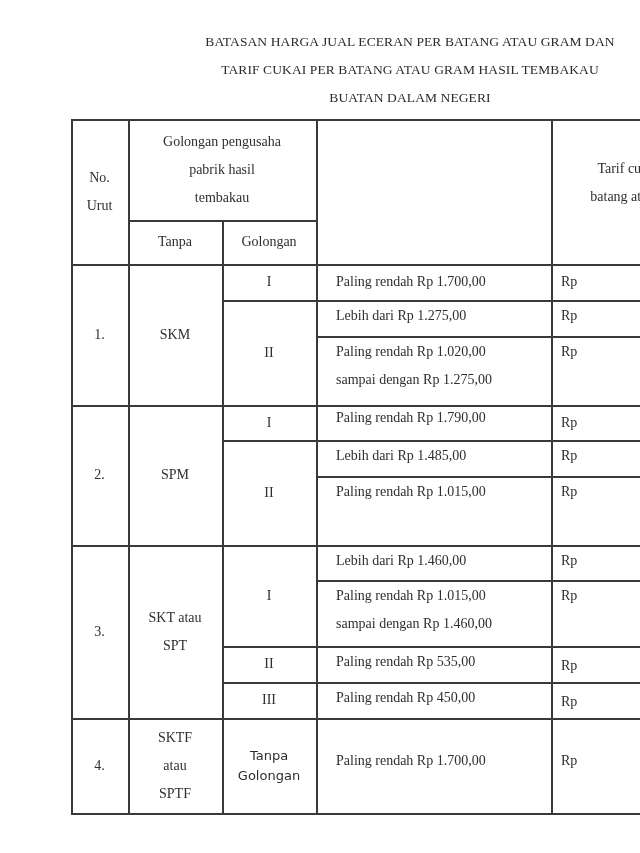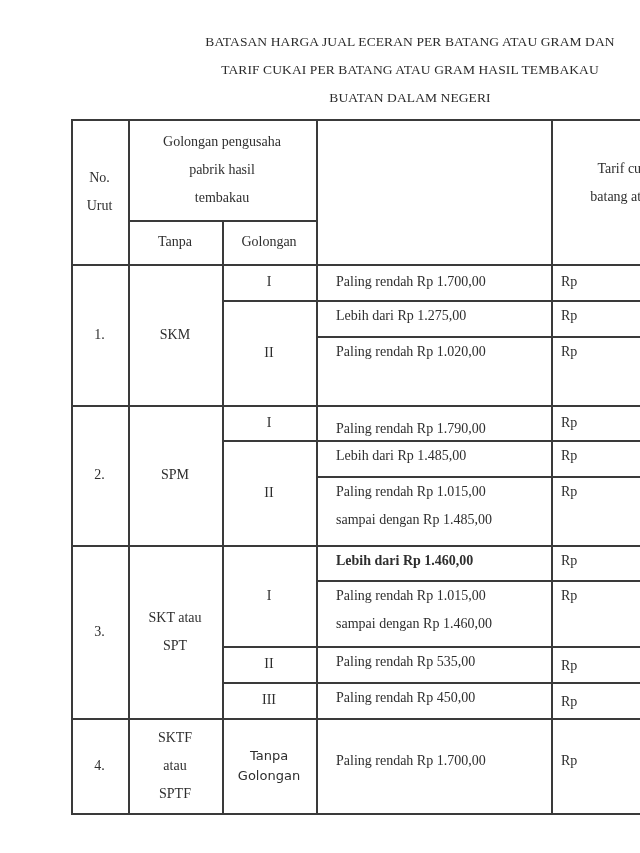--- a/index.html
+++ b/index.html
@@ -83,48 +83,48 @@
 </div>
 
 <div class="cell" style="left:71px; top:264px; width:57px; height:141px;">1.</div>
 <div class="cell" style="left:128px; top:264px; width:94px; height:141px;">SKM</div>
 <div class="cell" style="left:222px; top:264px; width:94px; height:36px;">I</div>
 <div class="cell" style="left:222px; top:300px; width:94px; height:105px;">II</div>
 <div class="cell left" style="left:316px; top:264px; width:235px; height:36px;">Paling rendah Rp 1.700,00</div>
 <div class="cell left top" style="left:316px; top:300px; width:235px; height:36px; padding-top:2px;">Lebih dari Rp 1.275,00</div>
 <div class="cell left top ml" style="left:316px; top:336px; width:235px; height:54px; align-items:flex-start; padding-top:2px;">
   <span>Paling rendah Rp 1.020,00</span>
+  <span>sampai dengan Rp 1.275,00</span>
 </div>
 <div class="cell left" style="left:551px; top:264px; width:89px; height:36px; padding-left:10px;">Rp</div>
 <div class="cell left top" style="left:551px; top:300px; width:89px; height:36px; padding-left:10px; padding-top:2px;">Rp</div>
 <div class="cell left top" style="left:551px; top:336px; width:89px; height:69px; padding-left:10px; padding-top:2px;">Rp</div>
 
 <div class="cell" style="left:71px; top:405px; width:57px; height:140px;">2.</div>
 <div class="cell" style="left:128px; top:405px; width:94px; height:140px;">SPM</div>
 <div class="cell" style="left:222px; top:405px; width:94px; height:35px;">I</div>
 <div class="cell" style="left:222px; top:440px; width:94px; height:105px;">II</div>
-<div class="cell left" style="left:316px; top:405px; width:235px; height:48px;">Paling rendah Rp 1.790,00</div>
+<div class="cell left" style="left:316px; top:394px; width:235px; height:48px;">Paling rendah Rp 1.790,00</div>
 <div class="cell left top" style="left:316px; top:440px; width:218px; height:36px; padding-top:2px;">Lebih dari Rp 1.485,00</div>
 <div class="cell left top ml" style="left:316px; top:476px; width:235px; height:69px; align-items:flex-start; padding-top:2px;">
   <span>Paling rendah Rp 1.015,00</span>
-  <span>sampai dengan Rp 1.485,00</span>
 </div>
 <div class="cell left" style="left:551px; top:405px; width:89px; height:35px; padding-left:10px;">Rp</div>
 <div class="cell left top" style="left:551px; top:440px; width:89px; height:36px; padding-left:10px; padding-top:2px;">Rp</div>
 <div class="cell left top" style="left:551px; top:476px; width:89px; height:69px; padding-left:10px; padding-top:2px;">Rp</div>
 
 <div class="cell" style="left:71px; top:545px; width:57px; height:173px;">3.</div>
 <div class="cell ml" style="left:128px; top:545px; width:94px; height:173px;">
   <span>SKT atau</span>
   <span>SPT</span>
 </div>
 <div class="cell" style="left:222px; top:545px; width:94px; height:101px;">I</div>
 <div class="cell" style="left:222px; top:646px; width:94px; height:36px;">II</div>
 <div class="cell" style="left:222px; top:682px; width:94px; height:36px;">III</div>
-<div class="cell left top" style="left:316px; top:545px; width:235px; height:52px; padding-top:2px;font-weight:bold;">Lebih dari Rp 1.460,00</div>
+<div class="cell left top" style="left:316px; top:545px; width:235px; height:52px; padding-top:2px;">Lebih dari Rp 1.460,00</div>
 <div class="cell left top ml" style="left:316px; top:580px; width:235px; height:66px; align-items:flex-start; padding-top:2px;">
   <span>Paling rendah Rp 1.015,00</span>
   <span>sampai dengan Rp 1.460,00</span>
 </div>
 <div class="cell left top" style="left:316px; top:646px; width:235px; height:36px; padding-top:2px;border-radius:8px;">Paling rendah Rp 535,00</div>
 <div class="cell left top" style="left:316px; top:682px; width:235px; height:36px; padding-top:2px;">Paling rendah Rp 450,00</div>
 <div class="cell left top" style="left:551px; top:545px; width:89px; height:35px; padding-left:10px; padding-top:2px;">Rp</div>
 <div class="cell left top" style="left:551px; top:580px; width:89px; height:66px; padding-left:10px; padding-top:2px;">Rp</div>
 <div class="cell left" style="left:551px; top:646px; width:89px; height:36px; padding-left:10px; padding-top:4px;">Rp</div>
 <div class="cell left" style="left:551px; top:682px; width:89px; height:36px; padding-left:10px; padding-top:4px;">Rp</div>

